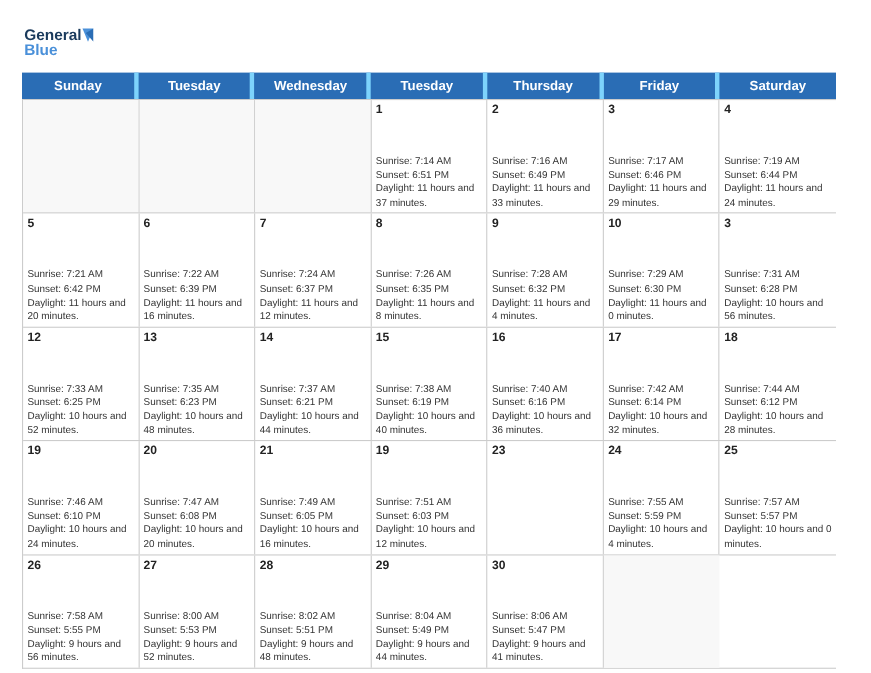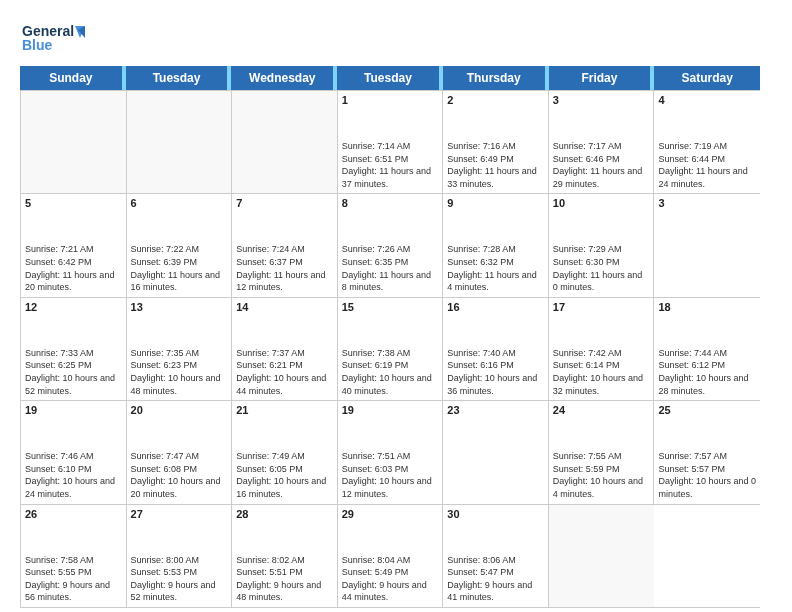--- a/index.html
+++ b/index.html
@@ -169,20 +169,21 @@
           <div class="cal-cell">
             <div class="day-num">9</div>
             <div class="cell-text">Sunrise: 7:28 AM<br>Sunset: 6:32 PM<br>Daylight: 11 hours and 4 minutes.</div>
           </div>
           <div class="cal-cell">
             <div class="day-num">10</div>
             <div class="cell-text">Sunrise: 7:29 AM<br>Sunset: 6:30 PM<br>Daylight: 11 hours and 0 minutes.</div>
           </div>
           <div class="cal-cell">
             <div class="day-num">3</div>
+            <div class="cell-text">Sunrise: 7:31 AM<br>Sunset: 6:28 PM<br>Daylight: 10 hours and 56 minutes.</div>
           </div>
         </div>
         <div class="cal-row">
           <div class="cal-cell">
             <div class="day-num">12</div>
             <div class="cell-text">Sunrise: 7:33 AM<br>Sunset: 6:25 PM<br>Daylight: 10 hours and 52 minutes.</div>
           </div>
           <div class="cal-cell">
             <div class="day-num">13</div>
             <div class="cell-text">Sunrise: 7:35 AM<br>Sunset: 6:23 PM<br>Daylight: 10 hours and 48 minutes.</div>

